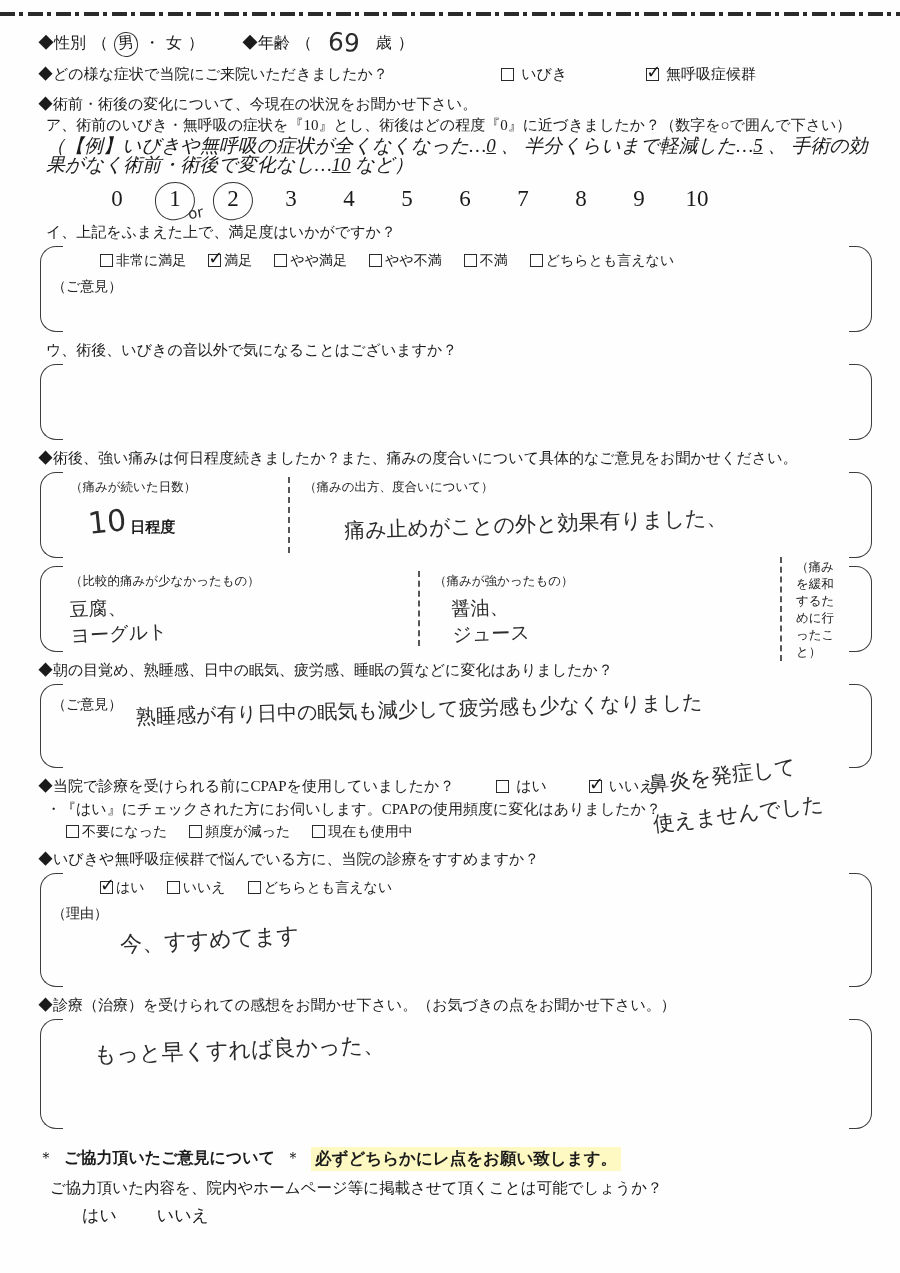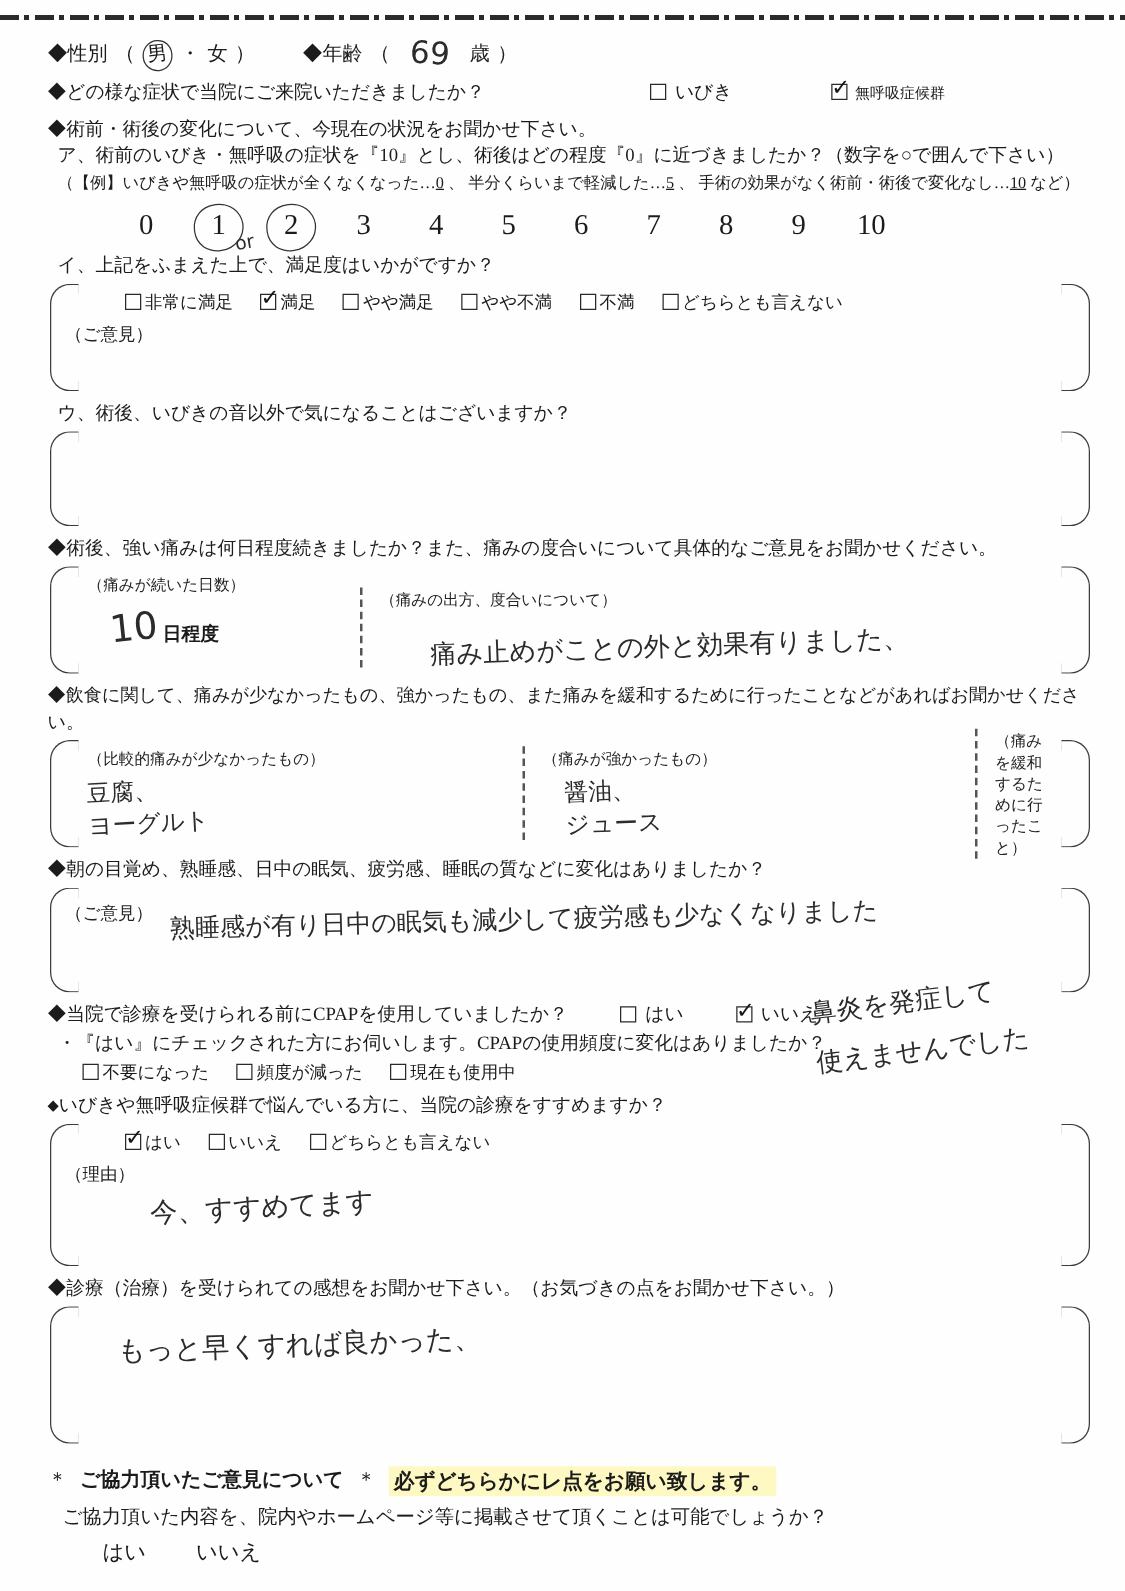--- a/index.html
+++ b/index.html
@@ -83,29 +83,29 @@
     <span>）</span>
   </div>
 
   <div class="row" style="margin-bottom:9px;">
     <span class="q">◆どの様な症状で当院にご来院いただきましたか？</span>
     <span style="flex:1"></span>
     <span class="opt" style="margin-right:34px; font-size:15px;">
       <span class="cb"></span>
       <span>いびき</span>
     </span>
-    <span class="opt" style="margin-right:118px; font-size:12px;padding-left:45px;">
+    <span class="opt" style="margin-right:118px; font-size:15px;padding-left:45px;">
       <span class="cb checked"></span>
       <span>無呼吸症候群</span>
     </span>
   </div>
 
   <div class="q">◆術前・術後の変化について、今現在の状況をお聞かせ下さい。</div>
   <div class="q indent1">ア、術前のいびき・無呼吸の症状を『10』とし、術後はどの程度『0』に近づきましたか？（数字を○で囲んで下さい）</div>
-  <div class="q indent1" style="font-size:13px; line-height:19px;">
+  <div class="q indent1" style="font-size:19px; line-height:19px;font-style:italic;">
     <span>（【例】いびきや無呼吸の症状が全くなくなった…</span><span style="text-decoration:underline;">0</span><span> 、 半分くらいまで軽減した…</span><span style="text-decoration:underline;">5</span><span> 、 手術の効果がなく術前・術後で変化なし…</span><span style="text-decoration:underline;">10</span><span> など）</span>
   </div>
 
   <div class="scale">
     <span class="num">0</span>
     <span class="num circ">1</span>
     <span class="num circ">2</span>
     <span class="num">3</span>
     <span class="num">4</span>
     <span class="num">5</span>
@@ -139,28 +139,27 @@
   <div class="q">◆術後、強い痛みは何日程度続きましたか？また、痛みの度合いについて具体的なご意見をお聞かせください。</div>
   <div class="bbox" style="height:86px; padding:5px 30px;">
     <div class="cols" style="height:100%;">
       <div style="width:218px; padding-top:2px;">
         <div class="lbl">（痛みが続いた日数）</div>
         <div style="margin:8px 0 0 18px;">
           <span class="hand" style="font-size:30px; transform:rotate(-6deg); display:inline-block;">10</span>
           <span style="font-size:15px; font-weight:600;">日程度</span>
         </div>
       </div>
-      <div class="dashdiv" style="flex:1; padding:2px 0 0 14px;margin-top:12px;">
+      <div class="dashdiv" style="flex:1; padding:2px 0 0 14px;">
         <div class="lbl">（痛みの出方、度合いについて）</div>
         <div class="hand" style="font-size:21px; margin:12px 0 0 40px; transform:rotate(-2deg);">痛み止めがことの外と効果有りました、</div>
       </div>
     </div>
   </div>
 
-  <div class="q small">◆飲食に関して、痛みが少なかったもの、強かったもの、また痛みを緩和するために行ったことなどがあればお聞かせください。</div>
   <div class="bbox" style="height:86px; padding:5px 30px;">
     <div class="cols" style="height:100%;align-items:center;">
       <div style="width:348px; padding-top:2px;">
         <div class="lbl">（比較的痛みが少なかったもの）</div>
         <div class="hand pre" style="font-size:19px; line-height:26px; margin-top:4px; transform:rotate(-3deg); display:inline-block;">豆腐、
 ヨーグルト</div>
       </div>
       <div class="dashdiv" style="width:362px; padding:2px 0 0 14px;">
         <div class="lbl">（痛みが強かったもの）</div>
         <div class="hand pre" style="font-size:19px; line-height:26px; margin:4px 0 0 18px; transform:rotate(-2deg); display:inline-block;">醤油、
@@ -196,21 +195,21 @@
     <div class="q indent1" style="margin-top:2px;">・『はい』にチェックされた方にお伺いします。CPAPの使用頻度に変化はありましたか？</div>
     <div class="cbrow" style="margin:3px 0 0 28px;align-items:flex-end;">
       <span class="opt"><span class="cb"></span><span>不要になった</span></span>
       <span class="opt"><span class="cb"></span><span>頻度が減った</span></span>
       <span class="opt"><span class="cb"></span><span>現在も使用中</span></span>
     </div>
     <div class="hand pre" style="position:absolute; left:612px; top:-22px; font-size:21px; line-height:40px; transform:rotate(-7deg);">鼻炎を発症して
 使えませんでした</div>
   </div>
 
-  <div class="q" style="margin-top:8px;font-family:Liberation Mono, monospace;">◆いびきや無呼吸症候群で悩んでいる方に、当院の診療をすすめますか？</div>
+  <div class="q" style="margin-top:8px;">◆いびきや無呼吸症候群で悩んでいる方に、当院の診療をすすめますか？</div>
   <div class="bbox" style="height:114px;">
     <div class="cbrow">
       <span class="opt"><span class="cb checked"></span><span>はい</span></span>
       <span class="opt"><span class="cb"></span><span>いいえ</span></span>
       <span class="opt"><span class="cb"></span><span>どちらとも言えない</span></span>
     </div>
     <div class="lbl" style="margin:8px 0 0 -22px; font-size:14px;">（理由）</div>
     <div class="hand" style="font-size:22px; margin:2px 0 0 46px; transform:rotate(-3deg); display:inline-block;">今、すすめてます</div>
   </div>
 

